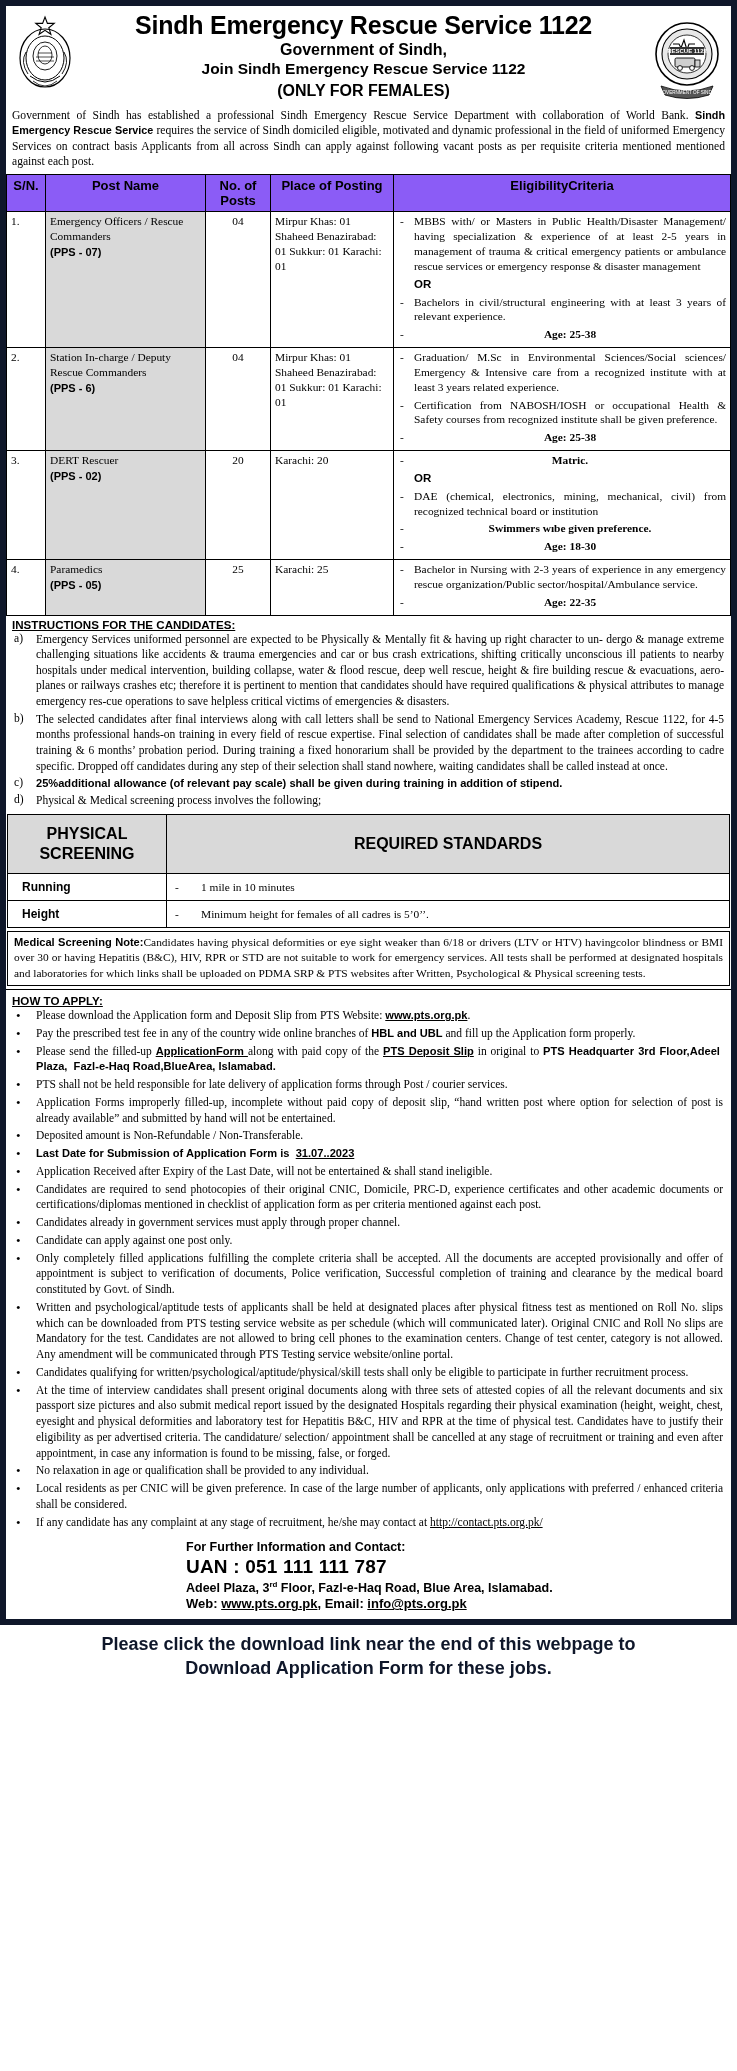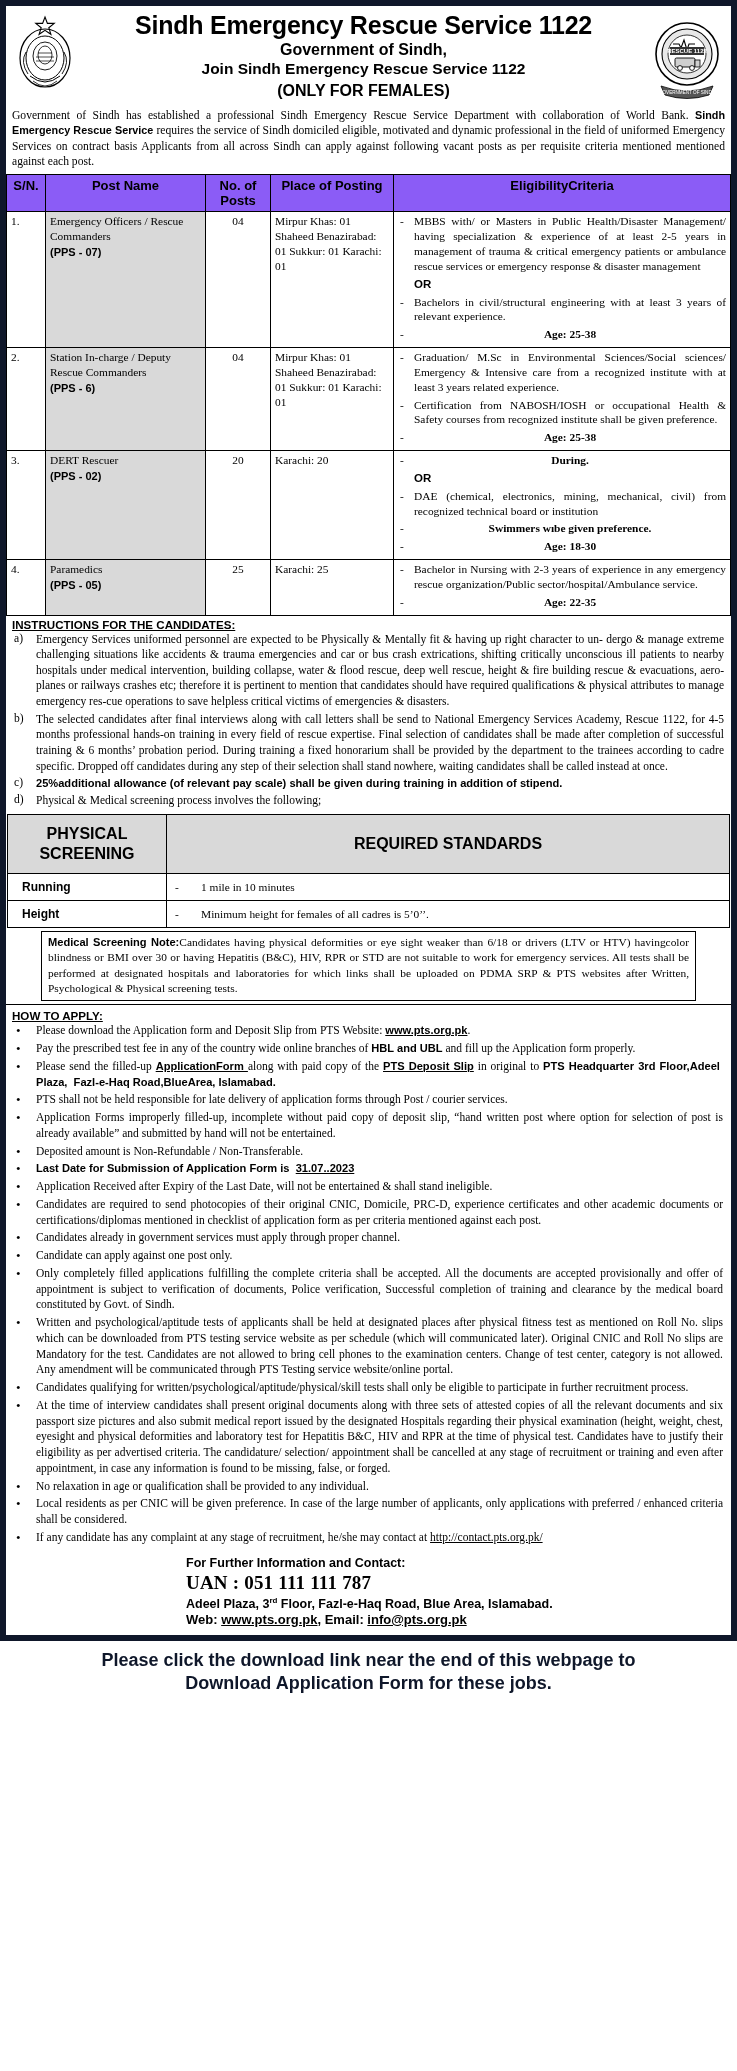--- a/index.html
+++ b/index.html
@@ -96,21 +96,21 @@
     text-align:center;
     padding:9px 4px;
     line-height:1.25;
   }
   .ph-c1{width:150px;}
   .phys tbody td{font-size:11.4px;padding:6px 5px;vertical-align:middle;}
   .phys tbody td.lbl{font-family:"Liberation Sans",sans-serif;font-weight:bold;font-size:12px;padding-left:14px;}
   .phys tbody td.val{padding-left:8px;}
   .phys tbody td.val .dash{display:inline-block;width:26px;}
   .mednote{
-    width:655px;margin:3px auto 0 auto;
+    width:723px;margin:3px auto 0 auto;
     border:1px solid #000;
     box-sizing:border-box;
     padding:3px 6px 4px 6px;
     font-size:11.4px;line-height:1.35;text-align:justify;
   }
   .mednote b{font-family:"Liberation Sans",sans-serif;font-size:11.1px;}
 
   .divider{border-top:1px solid #000;margin:3px 0 0 0;}
 
   
@@ -122,21 +122,21 @@
   .u{text-decoration:underline;}
   .sans-b{font-family:"Liberation Sans",sans-serif;font-weight:bold;font-size:11.1px;}
 
   
   .contact{
     font-family:"Liberation Sans",sans-serif;
     padding:8px 0 8px 0;
     margin-left:180px;
   }
   .contact .c1{font-size:12.5px;font-weight:bold;}
-  .contact .c2{font-size:19px;font-weight:bold;letter-spacing:0.2px;margin-top:2px;font-family:Liberation Serif, serif;}
+  .contact .c2{font-size:19px;font-weight:bold;letter-spacing:0.2px;margin-top:2px;}
   .contact .c3{font-size:12.5px;font-weight:bold;margin-top:2px;}
   .contact .c4{font-size:13px;font-weight:bold;margin-top:1px;}
   sup{font-size:8px;vertical-align:super;}
 
   .redfoot{
     text-align:center;
     color:#0f172a;
     font-family:"Liberation Sans",sans-serif;
     font-size:18px;
     font-weight:bold;
@@ -252,21 +252,21 @@
         </tr>
         <tr>
           <td class="sn">3.</td>
           <td class="post"><span>DERT Rescuer</span><span class="pps">(PPS - 02)</span></td>
           <td class="num">20</td>
           <td>Karachi: 20</td>
           <td class="crit">
             <ul>
               <li>
                 <span class="dash">-</span>
-                <span class="txt nj">During.</span>
+                <span class="txt nj">Matric.</span>
               </li>
               <div class="orword">OR</div>
               <li>
                 <span class="dash">-</span>
                 <span class="txt">DAE (chemical, electronics, mining, mechanical, civil) from recognized technical board or institution</span>
               </li>
               <li>
                 <span class="dash">-</span>
                 <span class="txt nj">Swimmers wıbe given preference.</span>
               </li>

